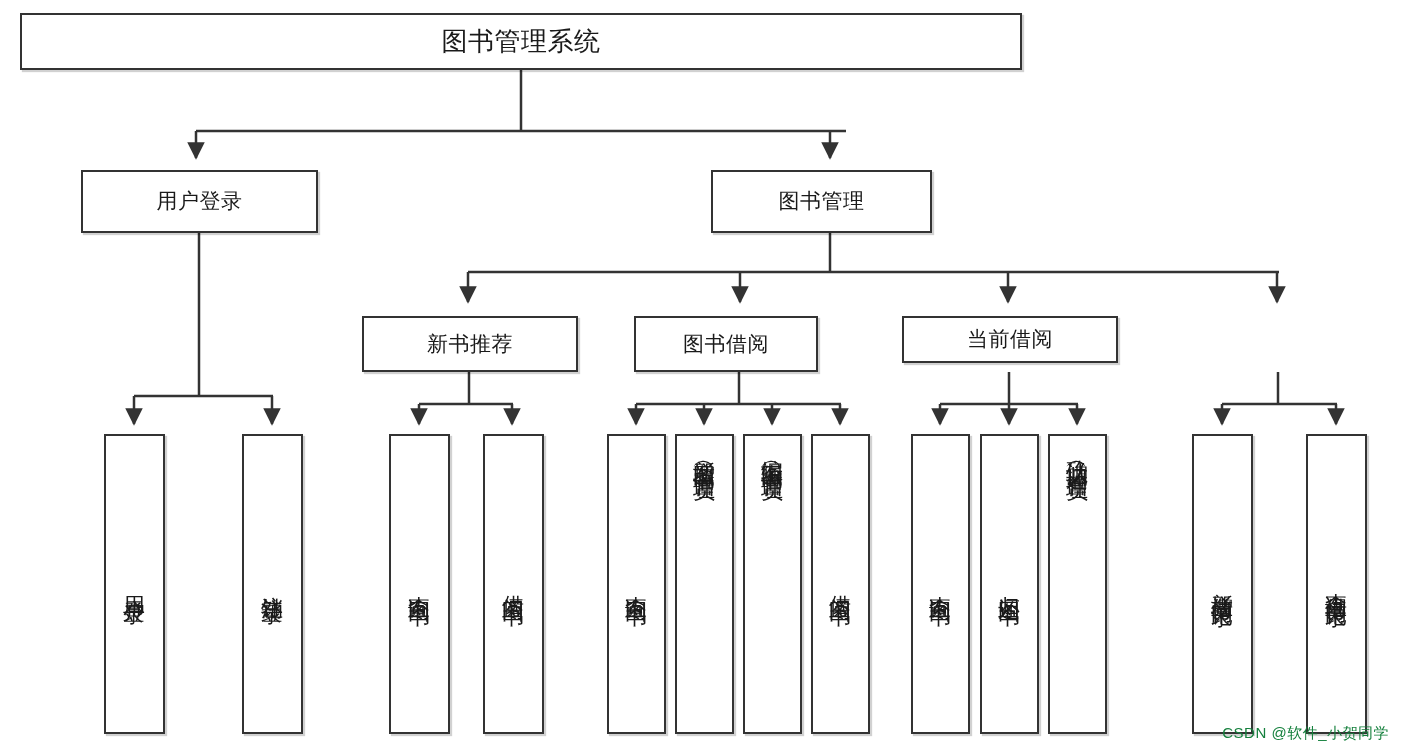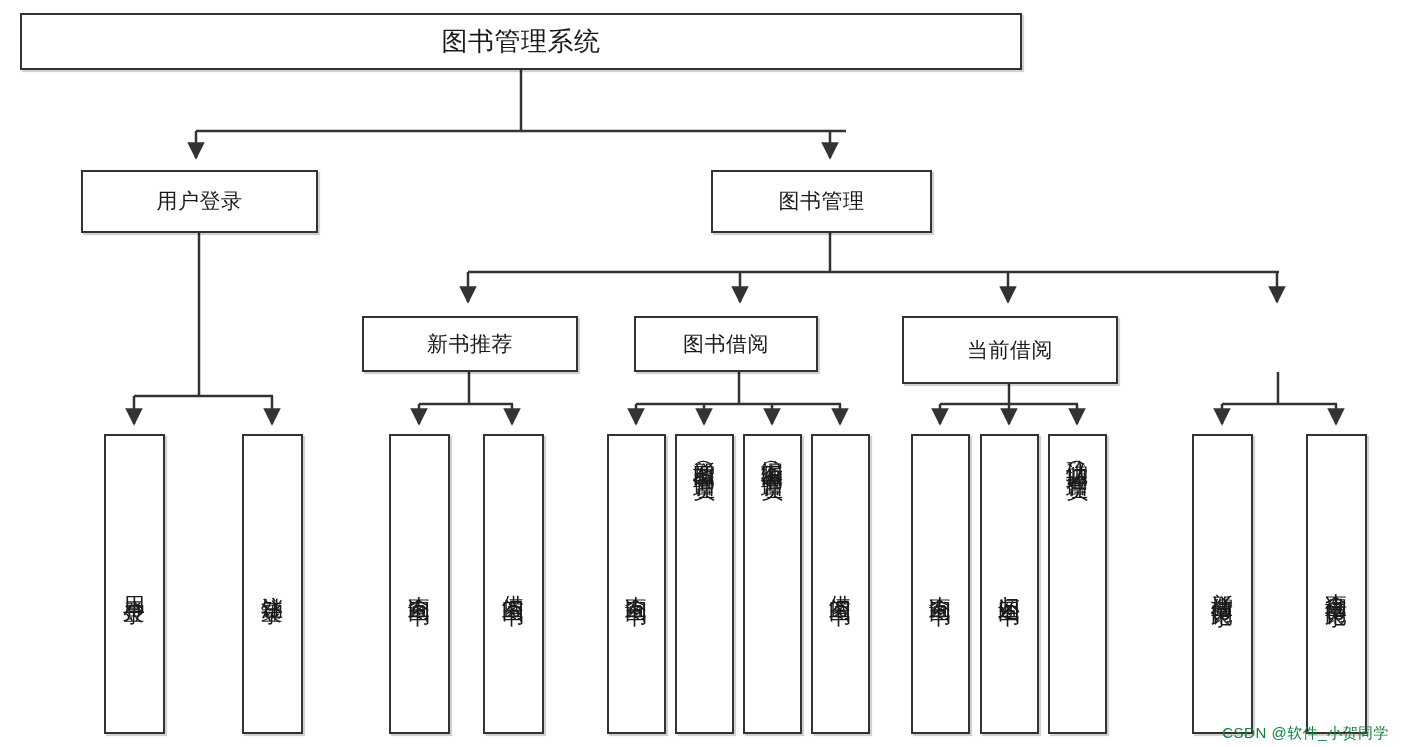--- a/index.html
+++ b/index.html
@@ -137,21 +137,21 @@
   </div>
 
   <div class="node horiz" style="left:362px;top:316px;width:216px;height:56px;">
     <span class="lbl">新书推荐</span>
   </div>
 
   <div class="node horiz" style="left:634px;top:316px;width:184px;height:56px;">
     <span class="lbl">图书借阅</span>
   </div>
 
-  <div class="node horiz" style="left:902px;top:316px;width:216px;height:68px;">
+  <div class="node horiz" style="left:902px;top:316px;width:216px;height:47px;">
     <span class="lbl">当前借阅</span>
   </div>
 
 
   <div class="node vert mid" style="left:104px;top:434px;width:61px;height:300px;">
     <span class="lbl">用户登录</span>
   </div>
 
   <div class="node vert mid" style="left:242px;top:434px;width:61px;height:300px;">
     <span class="lbl">注销登录</span>

